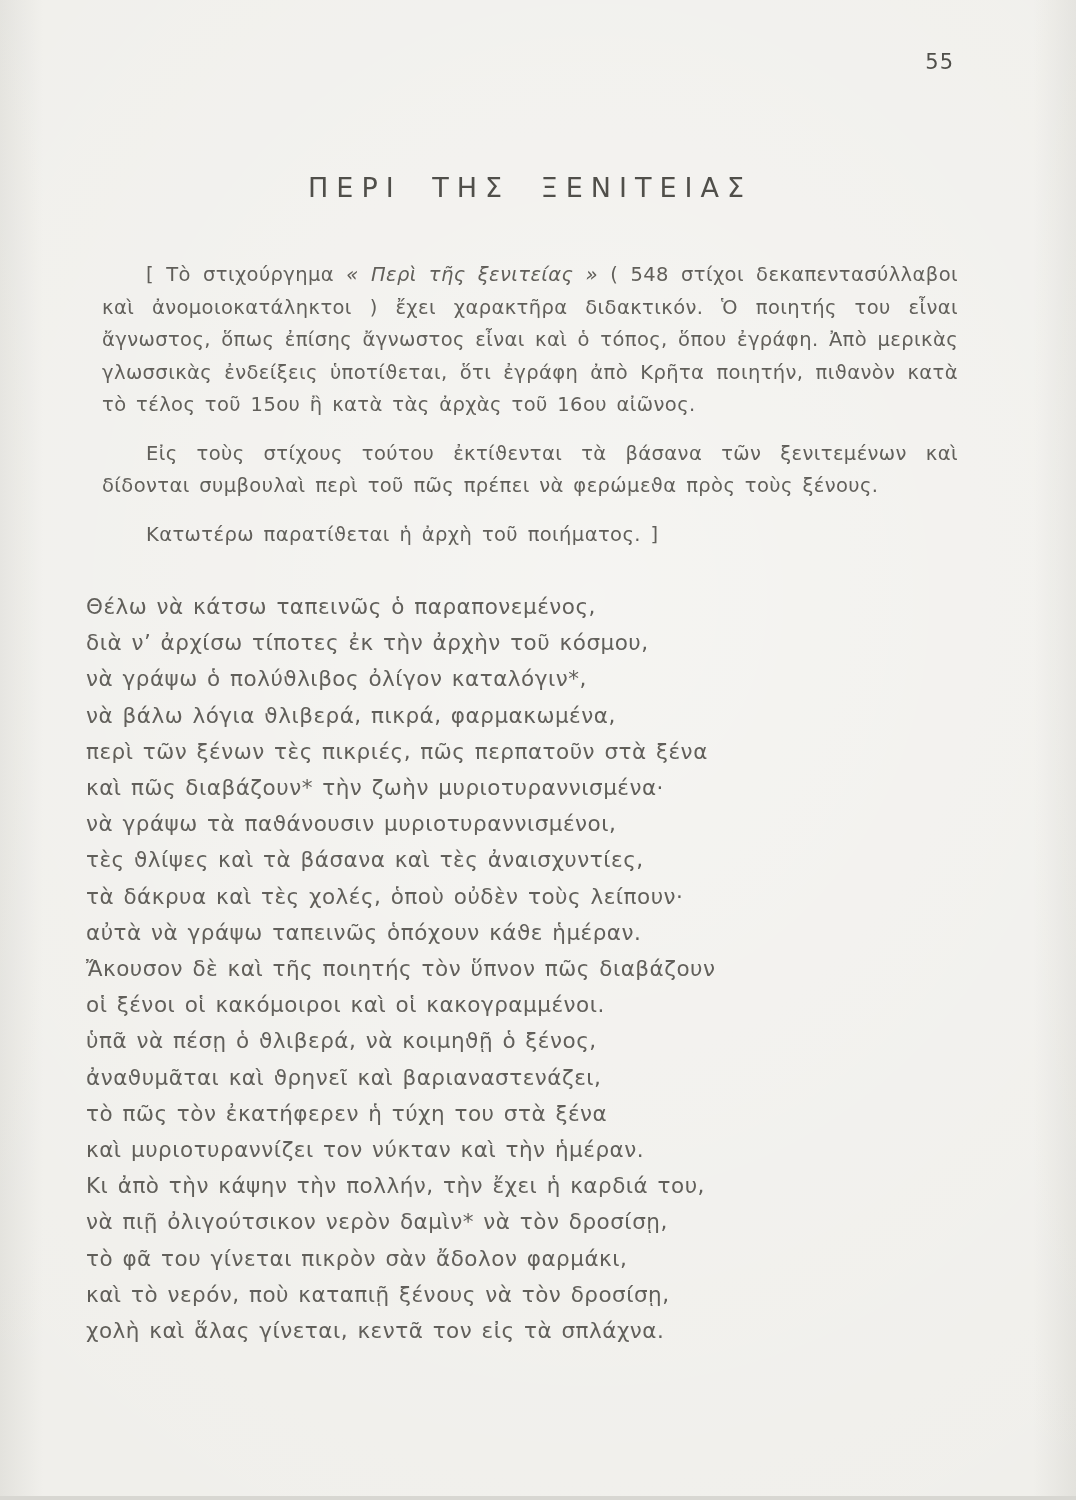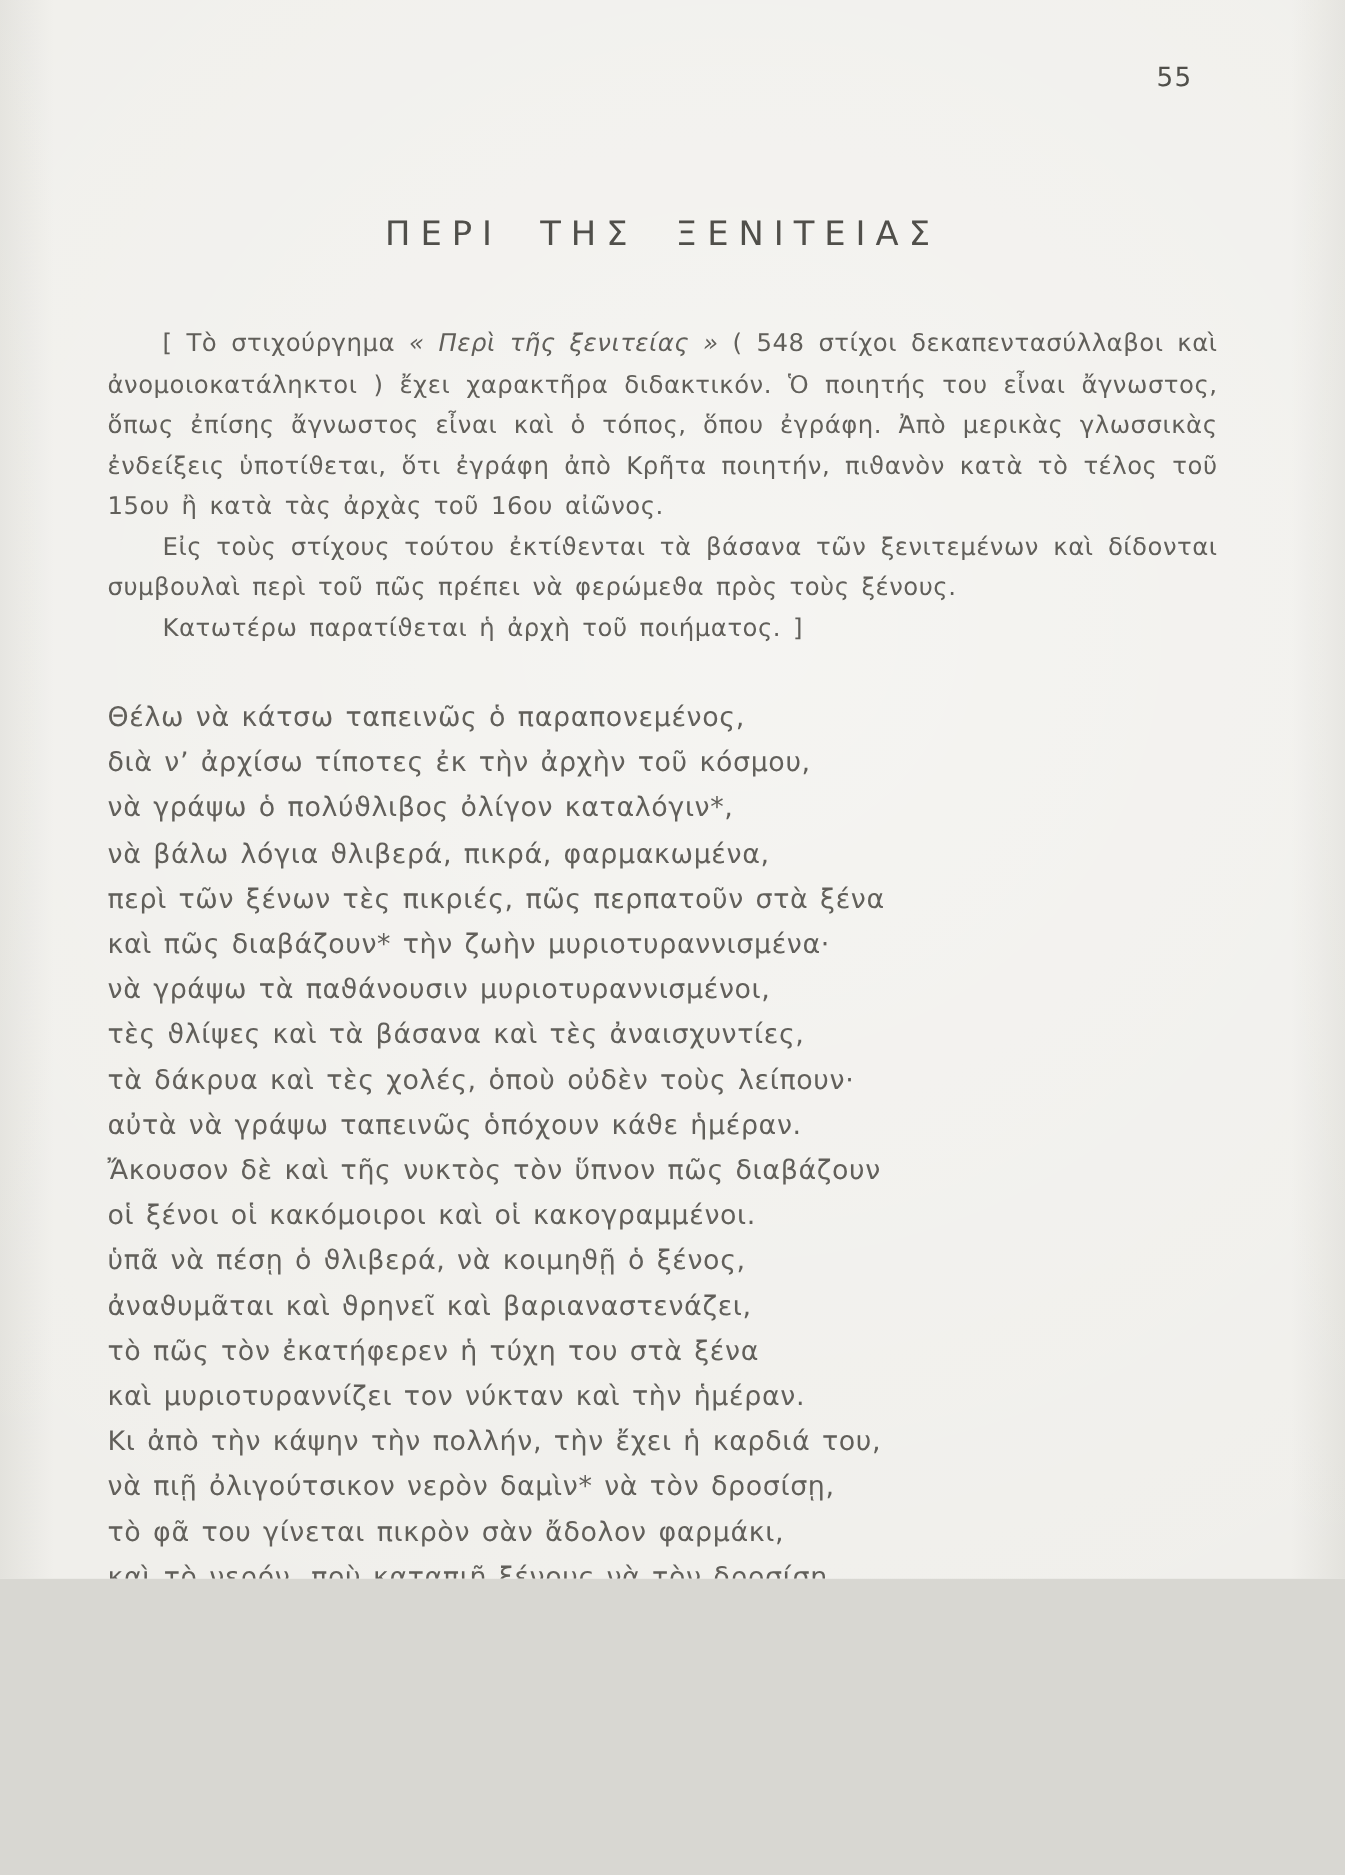--- a/index.html
+++ b/index.html
@@ -9,21 +9,21 @@
     --ink-dark: #504f4a;
   }
   html, body {
     margin: 0;
     padding: 0;
     background: #d8d7d2;
   }
   .page {
     position: relative;
     width: 1076px;
-    height: 1263px;
+    height: 1496px;
     margin: 0 auto;
     background:
       radial-gradient(ellipse 140% 120% at 55% 40%, rgba(255,255,255,0.35), rgba(0,0,0,0) 60%),
       linear-gradient(90deg, var(--paper-edge) 0%, var(--paper) 4%, var(--paper) 96%, var(--paper-edge) 100%),
       var(--paper);
     overflow: hidden;
     font-family: "DejaVu Sans", sans-serif;
     color: var(--ink);
   }
   .page-number {
@@ -44,21 +44,21 @@
     text-align: center;
     font-size: 27px;
     font-weight: 500;
     letter-spacing: 8px;
     word-spacing: 14px;
     color: var(--ink-dark);
     margin: 0 0 56px 0;
     white-space: nowrap;
   }
   .intro p {
-    margin: 0;
+    margin: 16px;
     font-size: 19.5px;
     line-height: 32.5px;
     text-align: justify;
     text-indent: 44px;
     word-spacing: 3px;
     letter-spacing: 0.4px;
   }
   .intro .italic-title {
     font-style: italic;
   }
@@ -95,21 +95,21 @@
       <div class="poem-line">Θέλω νὰ κάτσω ταπεινῶς ὁ παραπονεμένος,</div>
       <div class="poem-line">διὰ ν’ ἀρχίσω τίποτες ἐκ τὴν ἀρχὴν τοῦ κόσμου,</div>
       <div class="poem-line">νὰ γράψω ὁ πολύϑλιβος ὀλίγον καταλόγιν*,</div>
       <div class="poem-line">νὰ βάλω λόγια ϑλιβερά, πικρά, φαρμακωμένα,</div>
       <div class="poem-line">περὶ τῶν ξένων τὲς πικριές, πῶς περπατοῦν στὰ ξένα</div>
       <div class="poem-line">καὶ πῶς διαβάζουν* τὴν ζωὴν μυριοτυραννισμένα·</div>
       <div class="poem-line">νὰ γράψω τὰ παϑάνουσιν μυριοτυραννισμένοι,</div>
       <div class="poem-line">τὲς ϑλίψες καὶ τὰ βάσανα καὶ τὲς ἀναισχυντίες,</div>
       <div class="poem-line">τὰ δάκρυα καὶ τὲς χολές, ὁποὺ οὐδὲν τοὺς λείπουν·</div>
       <div class="poem-line">αὐτὰ νὰ γράψω ταπεινῶς ὁπόχουν κάϑε ἡμέραν.</div>
-      <div class="poem-line">Ἄκουσον δὲ καὶ τῆς νυκτὸς τὸν ὕπνον πῶς διαβάζουν</div>
+      <div class="poem-line">Ἄκουσον δὲ καὶ τῆς ποιητής τὸν ὕπνον πῶς διαβάζουν</div>
       <div class="poem-line">οἱ ξένοι οἱ κακόμοιροι καὶ οἱ κακογραμμένοι.</div>
       <div class="poem-line">ὑπᾶ νὰ πέσῃ ὁ ϑλιβερά, νὰ κοιμηϑῇ ὁ ξένος,</div>
       <div class="poem-line">ἀναϑυμᾶται καὶ ϑρηνεῖ καὶ βαριαναστενάζει,</div>
       <div class="poem-line">τὸ πῶς τὸν ἐκατήφερεν ἡ τύχη του στὰ ξένα</div>
       <div class="poem-line">καὶ μυριοτυραννίζει τον νύκταν καὶ τὴν ἡμέραν.</div>
       <div class="poem-line">Κι ἀπὸ τὴν κάψην τὴν πολλήν, τὴν ἔχει ἡ καρδιά του,</div>
       <div class="poem-line">νὰ πιῇ ὀλιγούτσικον νερὸν δαμὶν* νὰ τὸν δροσίσῃ,</div>
       <div class="poem-line">τὸ φᾶ του γίνεται πικρὸν σὰν ἄδολον φαρμάκι,</div>
       <div class="poem-line">καὶ τὸ νερόν, ποὺ καταπιῇ ξένους νὰ τὸν δροσίσῃ,</div>
       <div class="poem-line">χολὴ καὶ ἅλας γίνεται, κεντᾶ τον εἰς τὰ σπλάχνα.</div>

